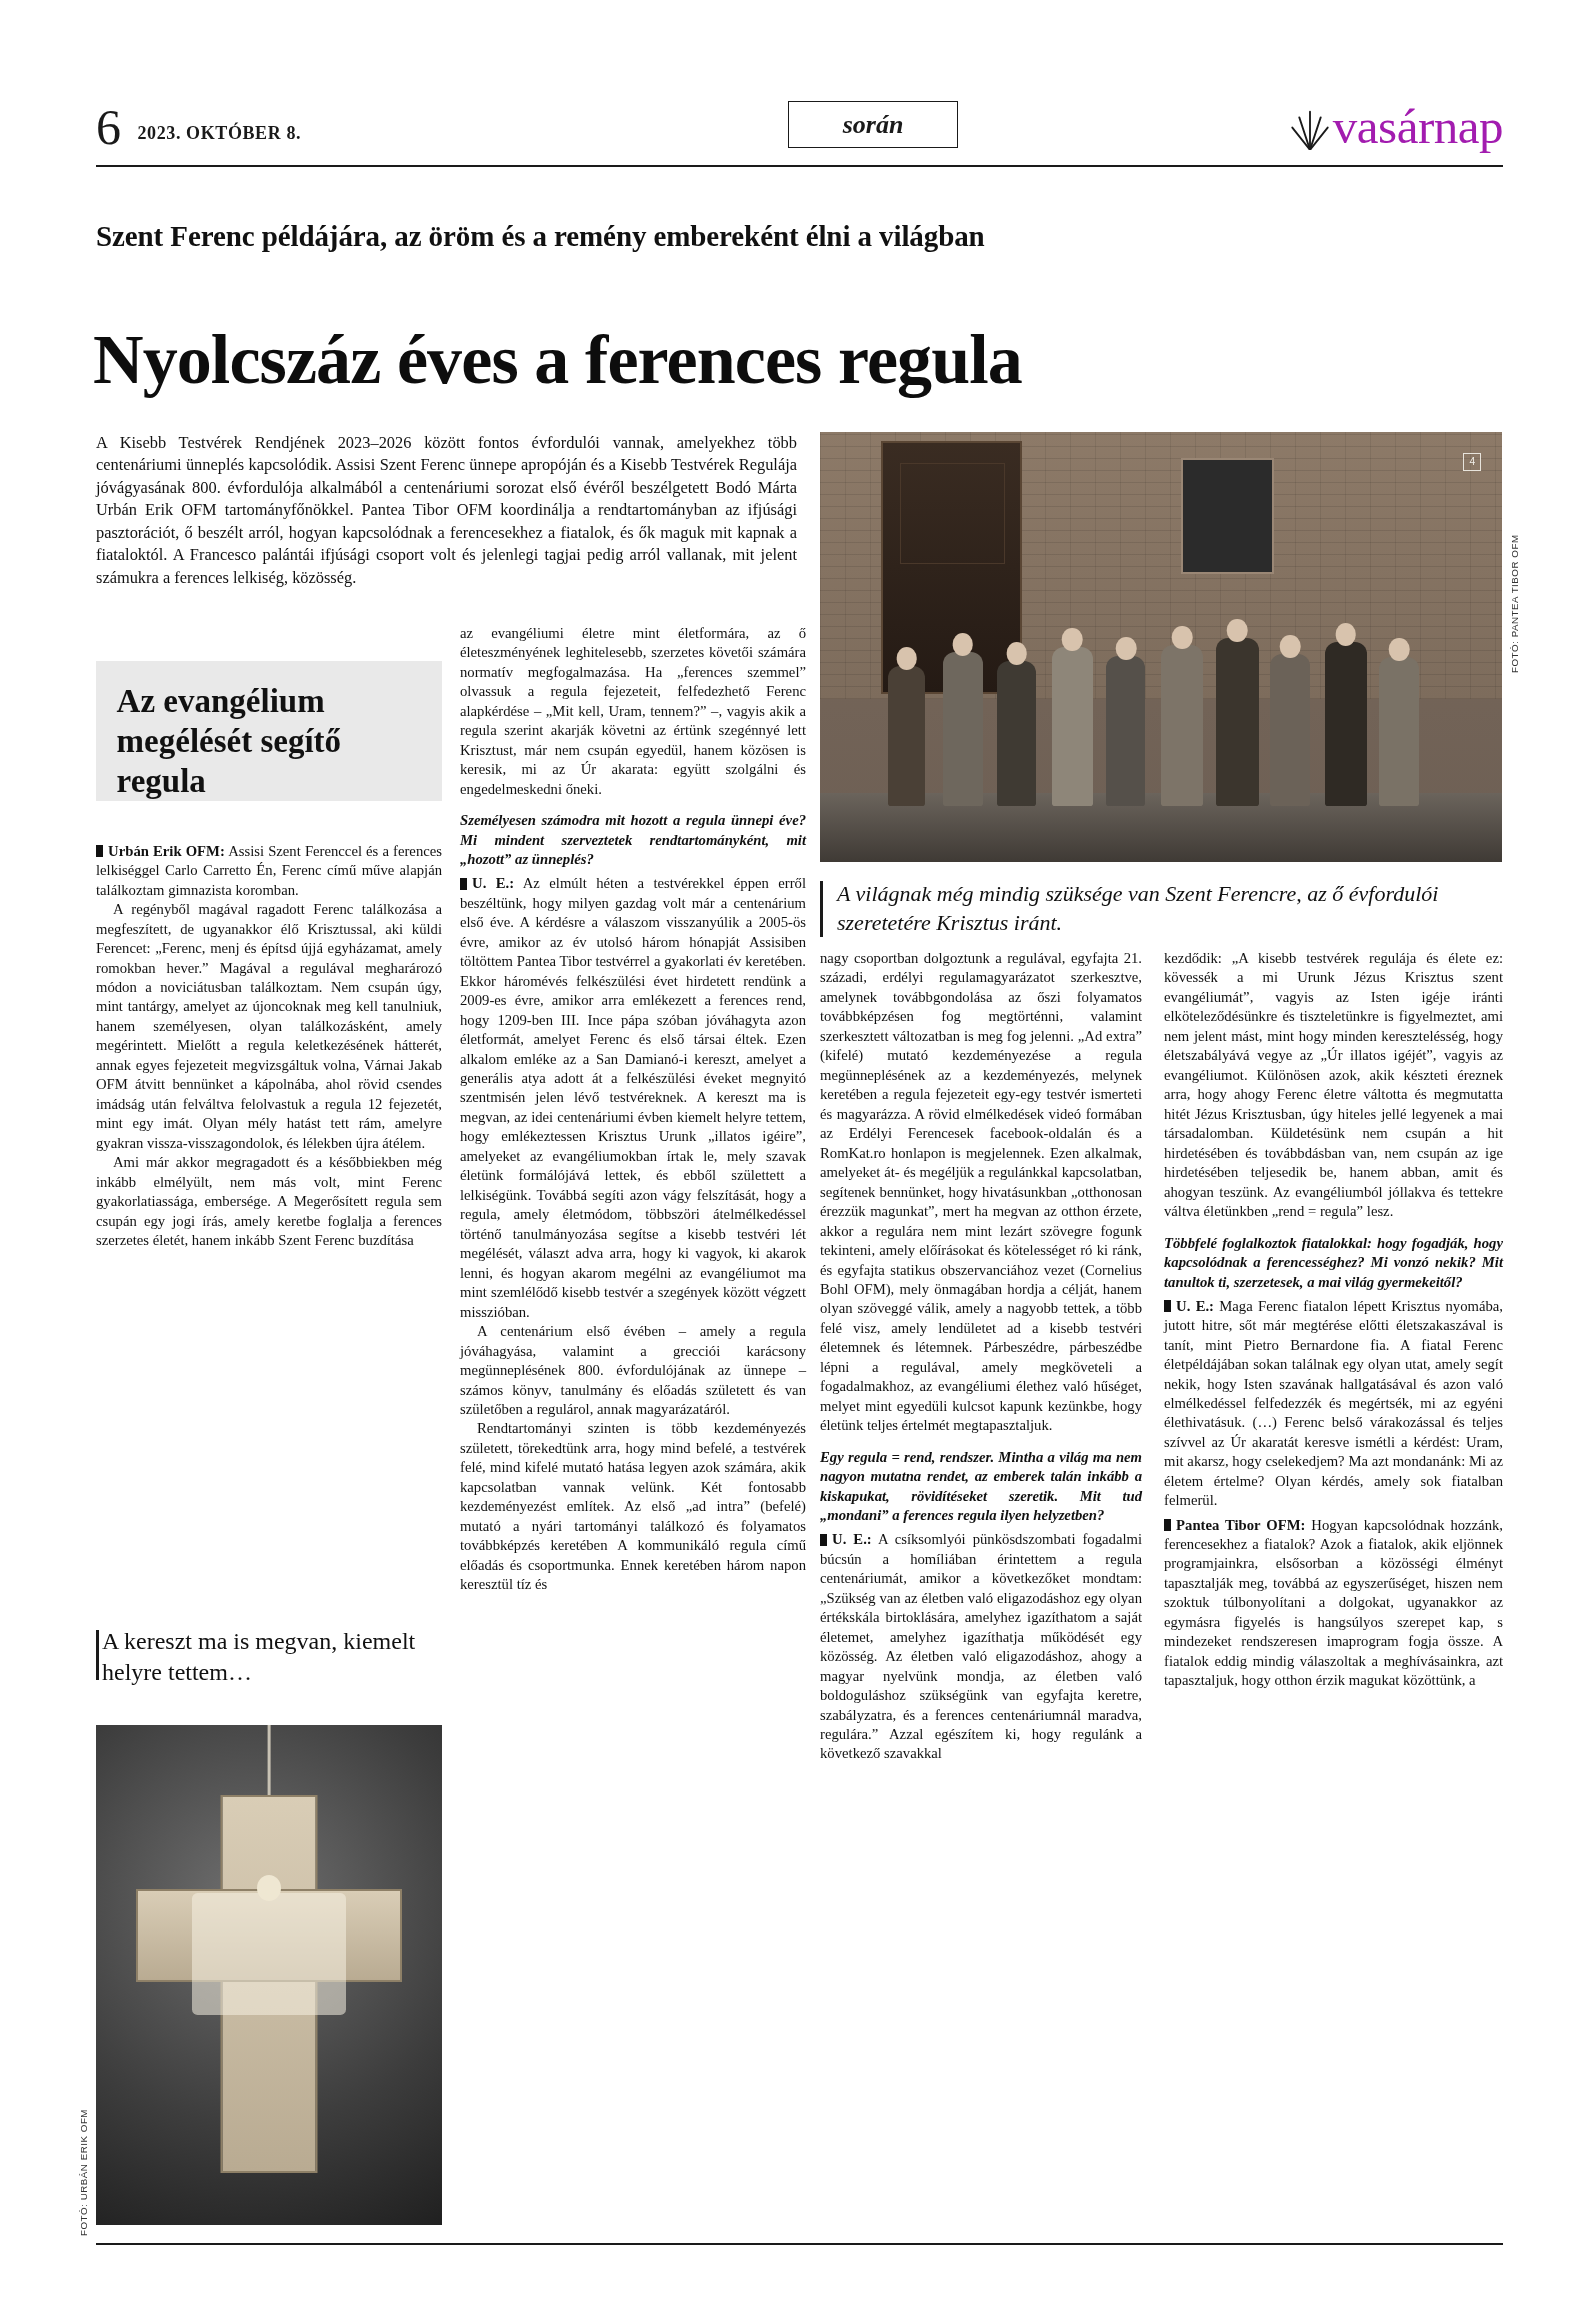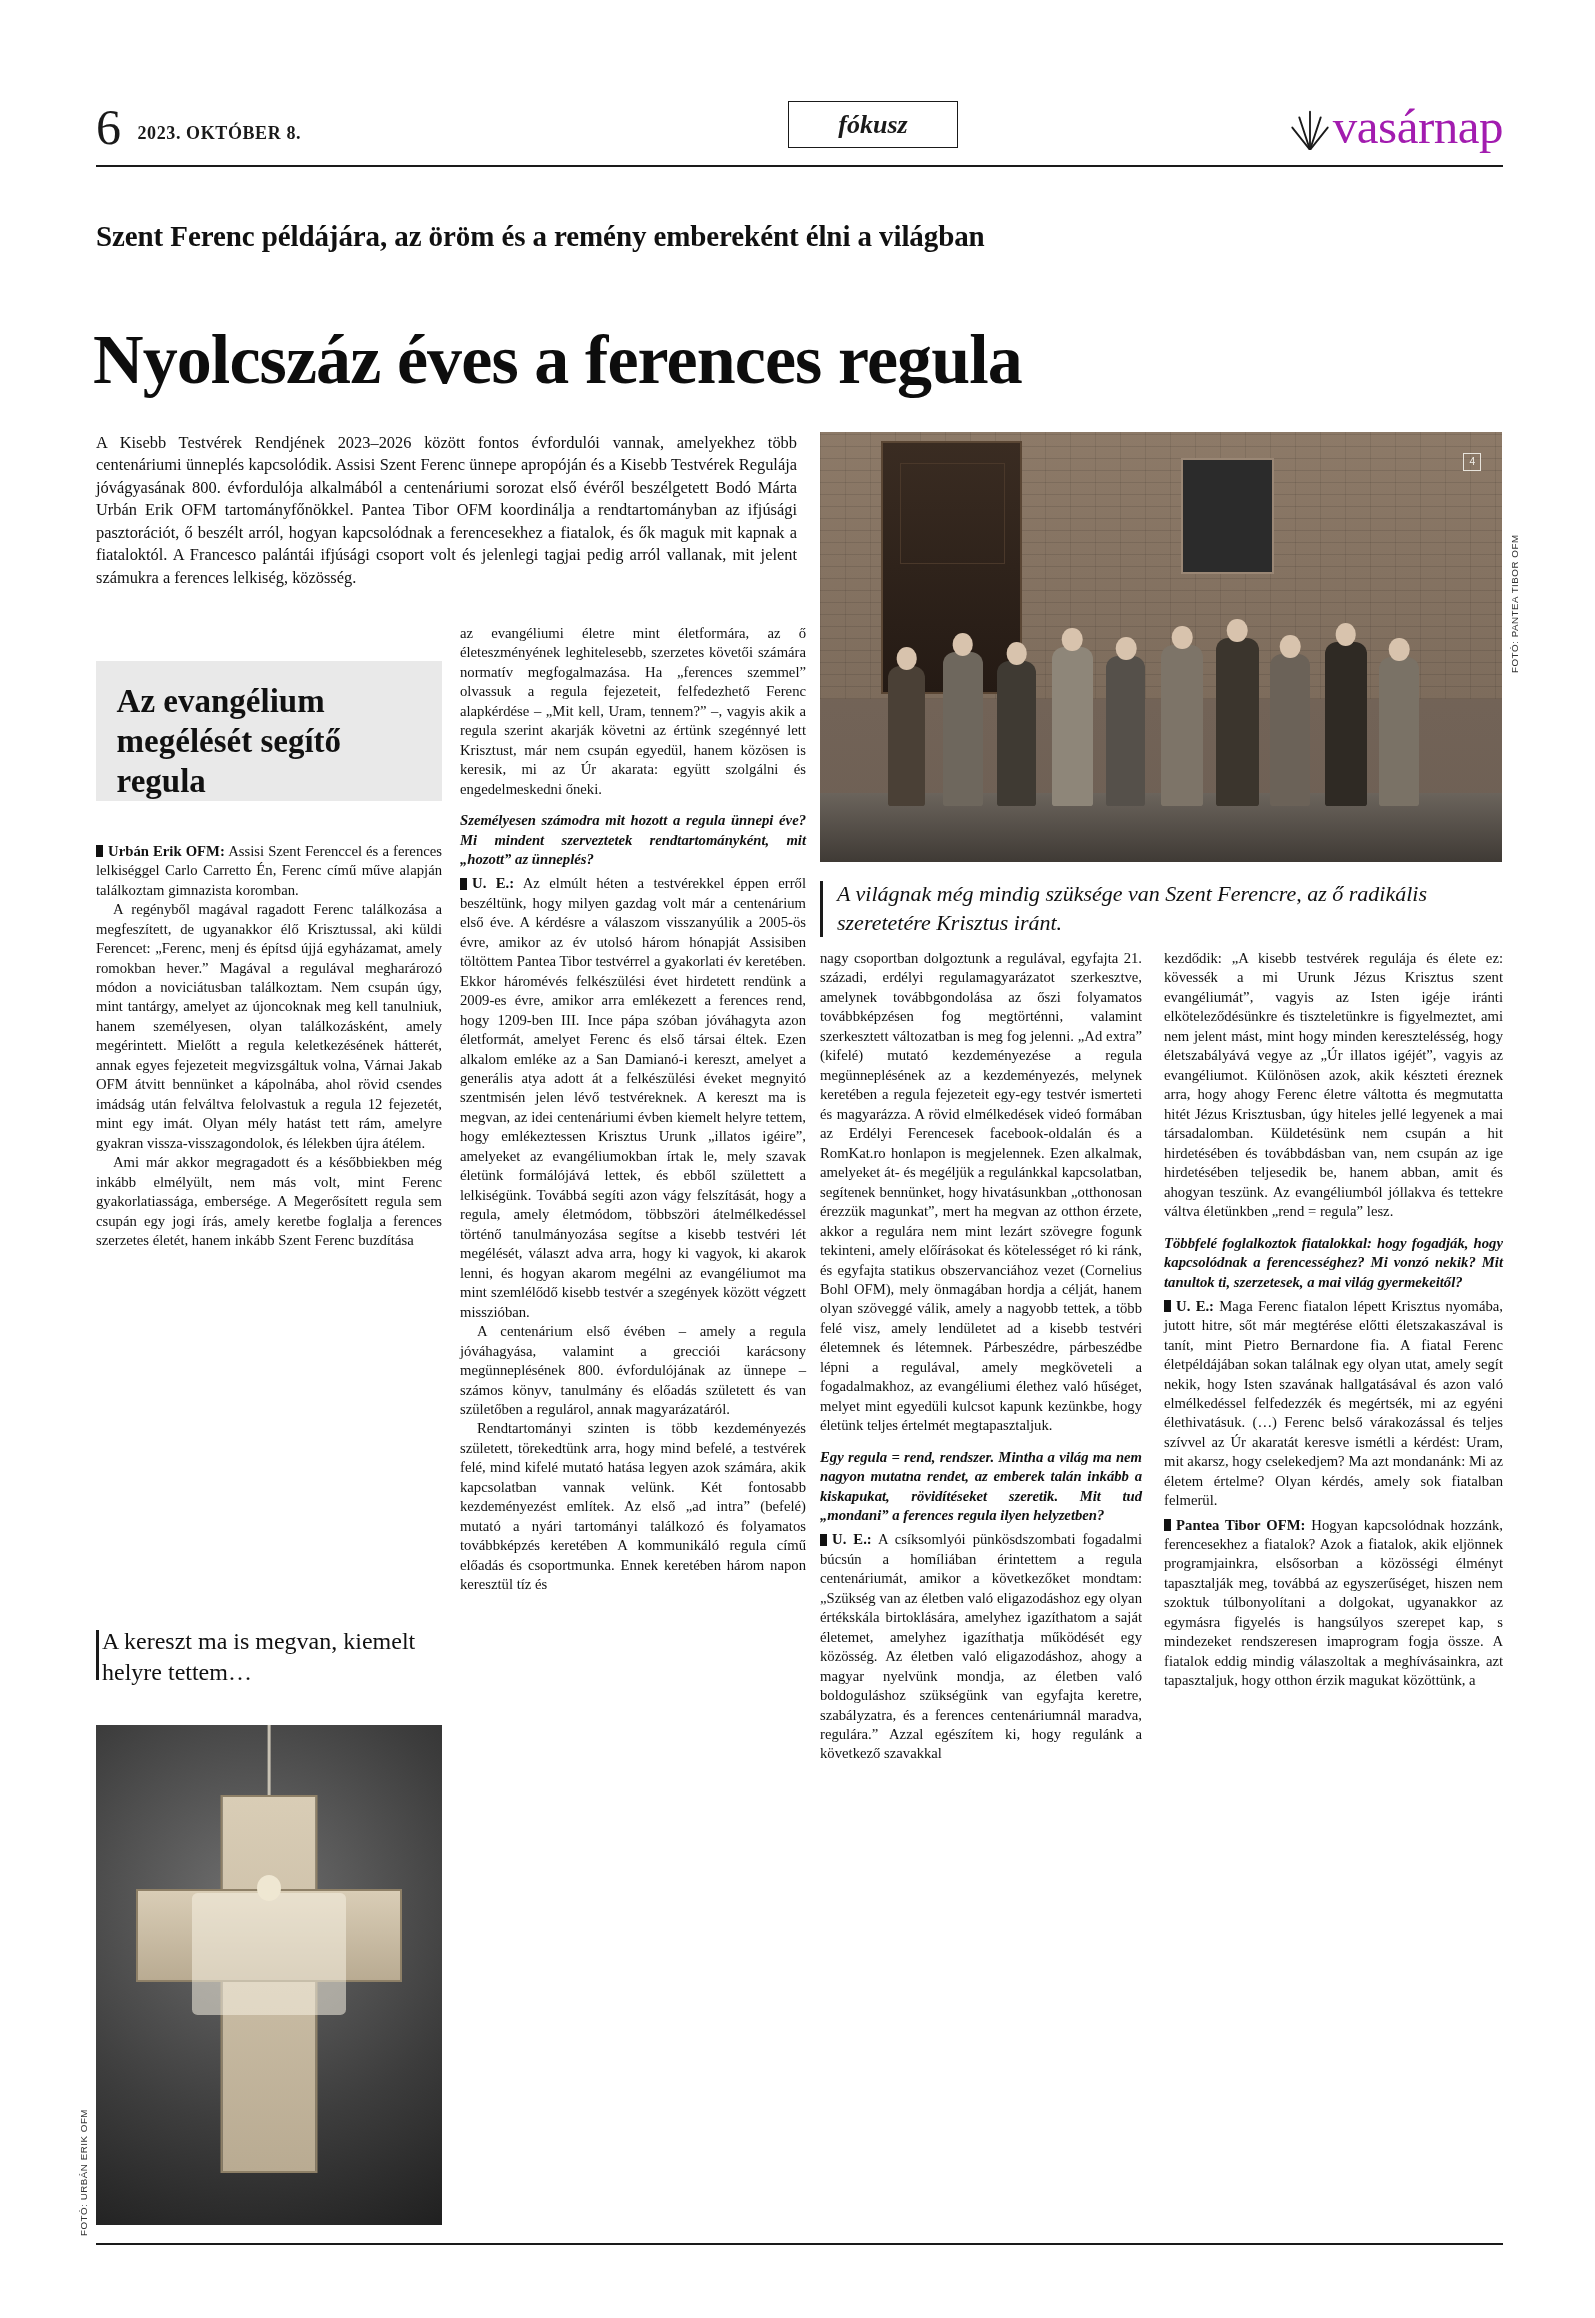--- a/index.html
+++ b/index.html
@@ -368,21 +368,21 @@
 </head>
 <body>
 
 <div class="page">
 
   <div class="masthead">
     <div class="page-number">6</div>
     <div class="issue-date">2023. OKTÓBER 8.</div>
 
     <div class="section-badge">
-      <span>fókusz</span>
+      <span>során</span>
     </div>
 
     <div class="brand">
       <div class="brand-mark">
         <svg width="40" height="43" viewBox="0 0 86 92">
           <g stroke="#1a1a1a" stroke-width="4" stroke-linecap="round">
             <line x1="43" y1="92" x2="43" y2="10"></line>
             <line x1="43" y1="92" x2="20" y2="22"></line>
             <line x1="43" y1="92" x2="66" y2="22"></line>
             <line x1="43" y1="92" x2="5" y2="44"></line>
@@ -435,21 +435,21 @@
         </div>
       <div class="person" style="left:82%;  width:40px;  height:149px; background:#7a7266;">
           <div class="head"></div>
         </div>
     </div>
     <div class="photo-badge">4</div>
   </div>
   <div class="photo-credit-right">FOTÓ: PANTEA TIBOR OFM</div>
 
   <div class="caption-bar"></div>
-  <div class="photo-caption">A világnak még mindig szüksége van Szent Ferencre, az ő radikális szeretetére Krisztus iránt.</div>
+  <div class="photo-caption">A világnak még mindig szüksége van Szent Ferencre, az ő évfordulói szeretetére Krisztus iránt.</div>
 
   <div class="subhead-box">
     <div class="t">Az evangélium megélését segítő regula</div>
   </div>
 
   <div class="col" id="col1">
       <p class="ans"><span class="bull"></span><span class="spk">Urbán Erik OFM:</span> Assisi Szent Ferenccel és a ferences lelkiséggel Carlo Carretto Én, Ferenc című műve alapján találkoztam gimnazista koromban.</p>
       <p>A regényből magával ragadott Ferenc találkozása a megfeszített, de ugyanakkor élő Krisztussal, aki küldi Ferencet: „Ferenc, menj és építsd újjá egyházamat, amely romokban hever.” Magával a regulával megharározó módon a noviciátusban találkoztam. Nem csupán úgy, mint tantárgy, amelyet az újoncoknak meg kell tanulniuk, hanem személyesen, olyan találkozásként, amely megérintett. Mielőtt a regula keletkezésének hátterét, annak egyes fejezeteit megvizsgáltuk volna, Várnai Jakab OFM átvitt bennünket a kápolnába, ahol rövid csendes imádság után felváltva felolvastuk a regula 12 fejezetét, mint egy imát. Olyan mély hatást tett rám, amelyre gyakran vissza-visszagondolok, és lélekben újra átélem.</p>
       <p>Ami már akkor megragadott és a későbbiekben még inkább elmélyült, nem más volt, mint Ferenc gyakorlatiassága, embersége. A Megerősített regula sem csupán egy jogi írás, amely keretbe foglalja a ferences szerzetes életét, hanem inkább Szent Ferenc buzdítása</p>
     </div>

